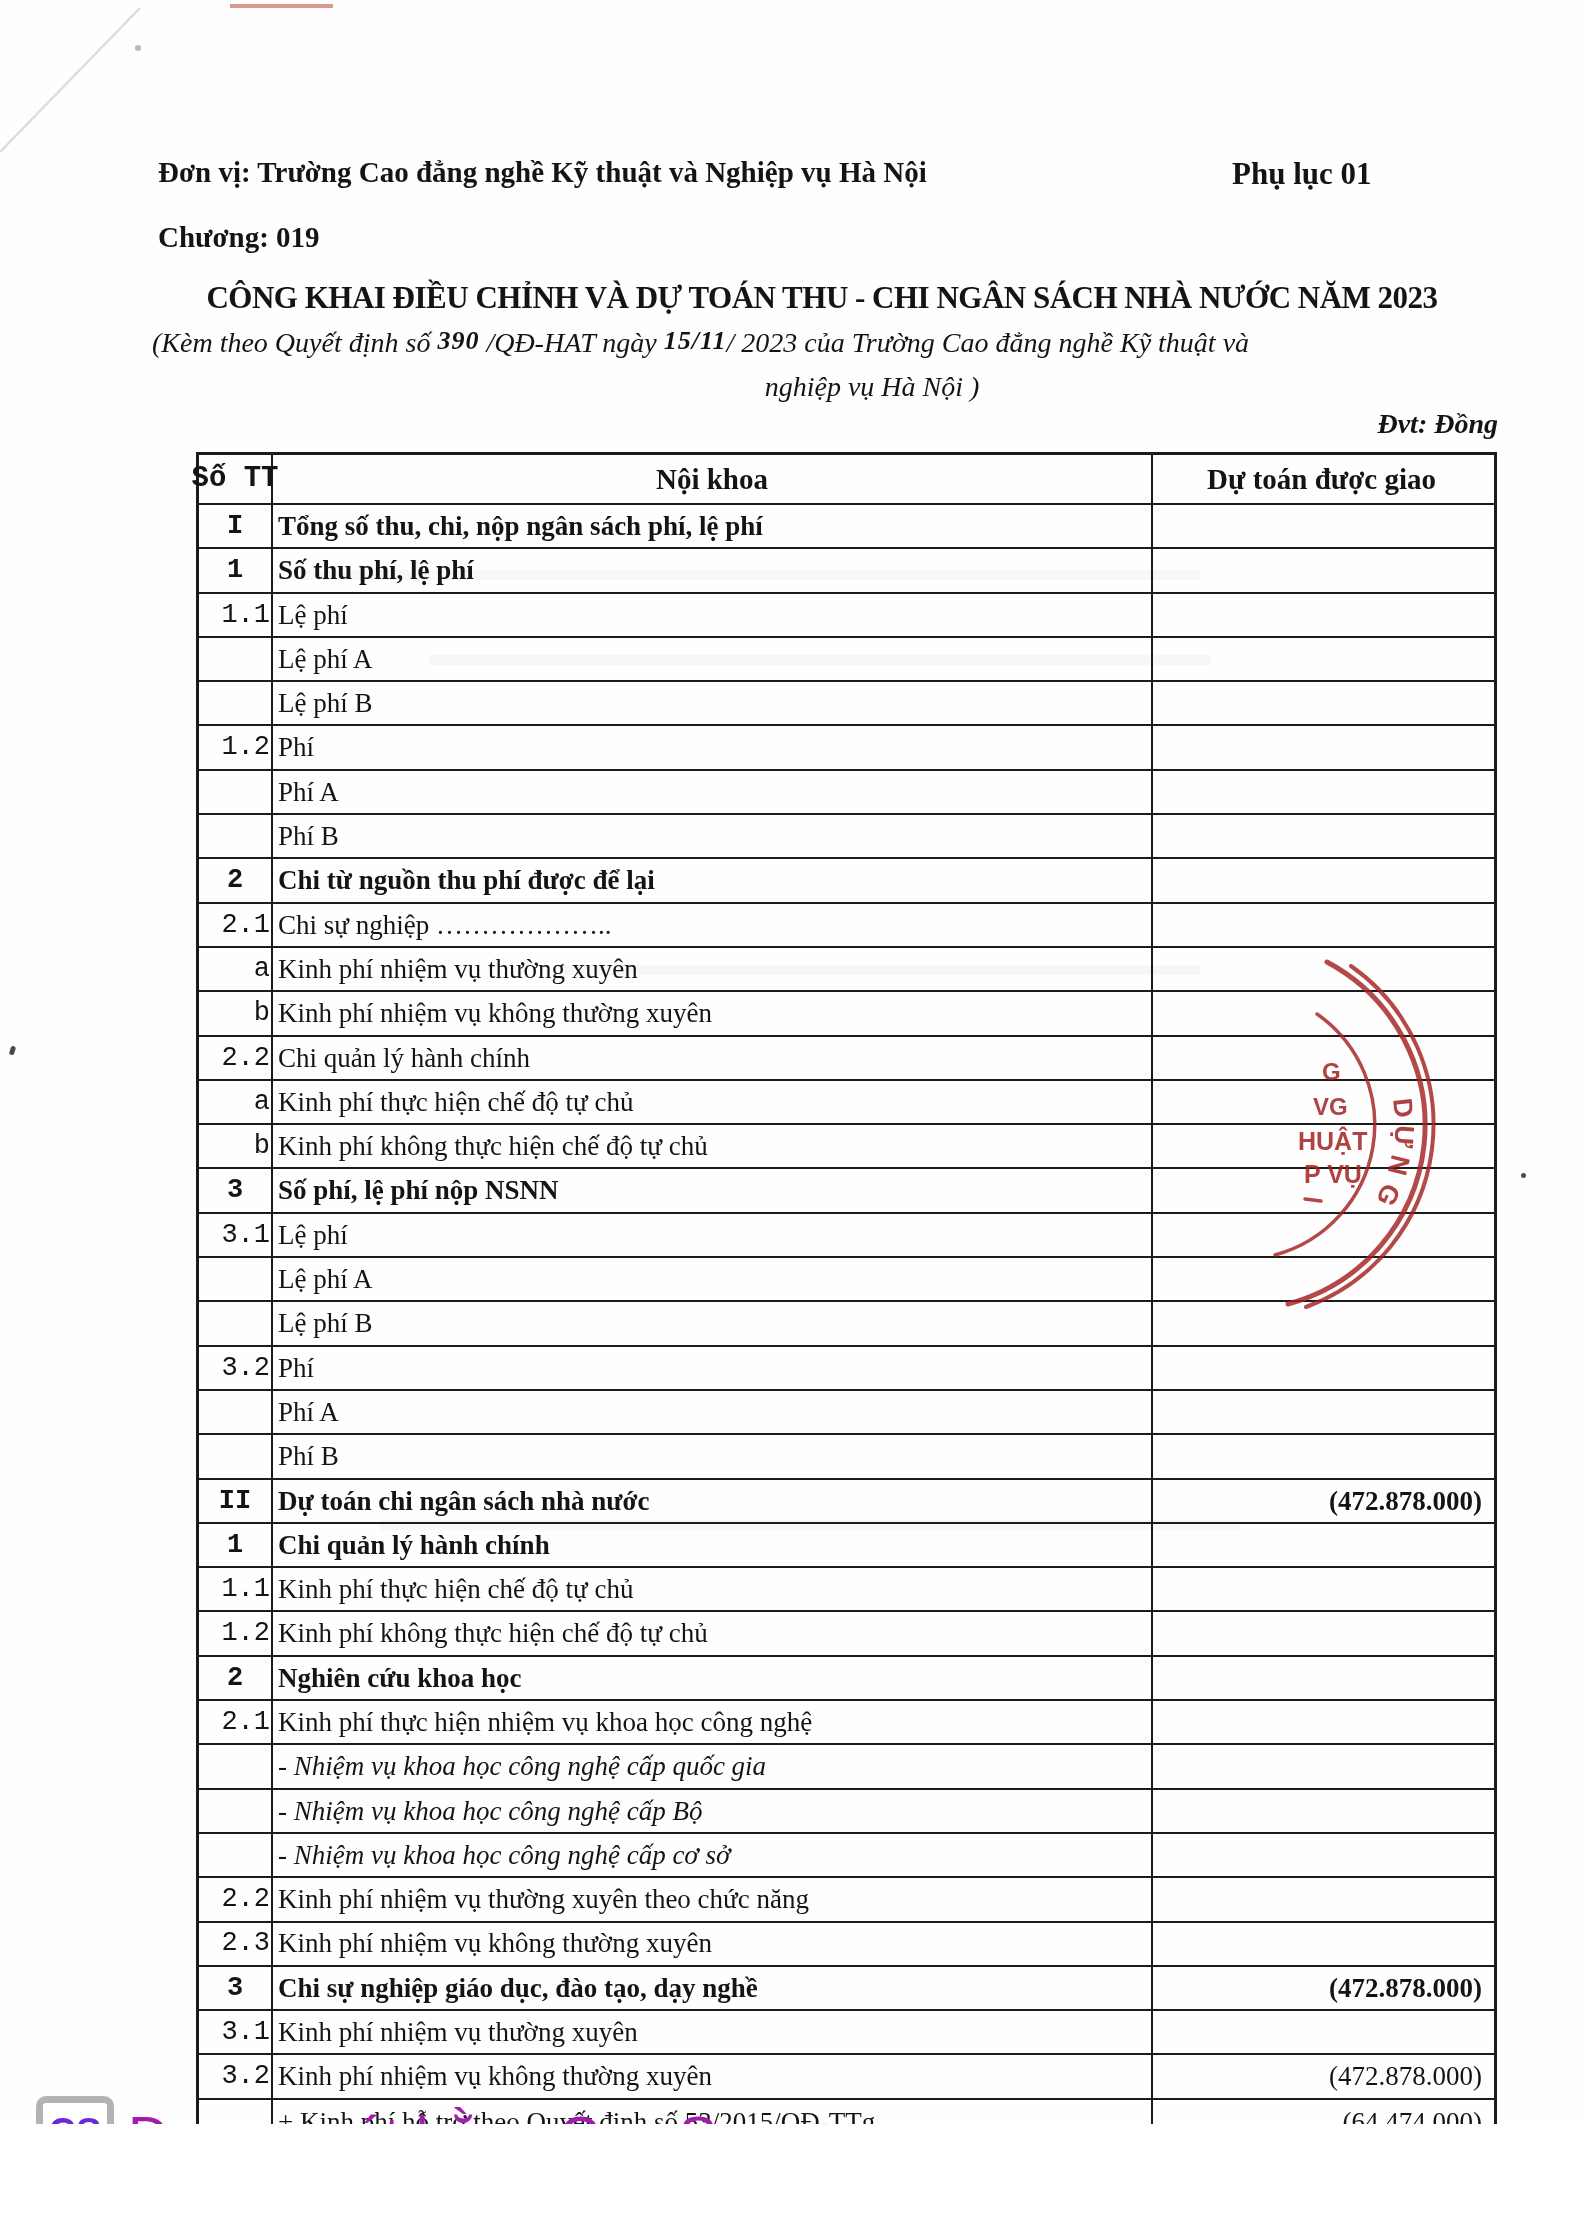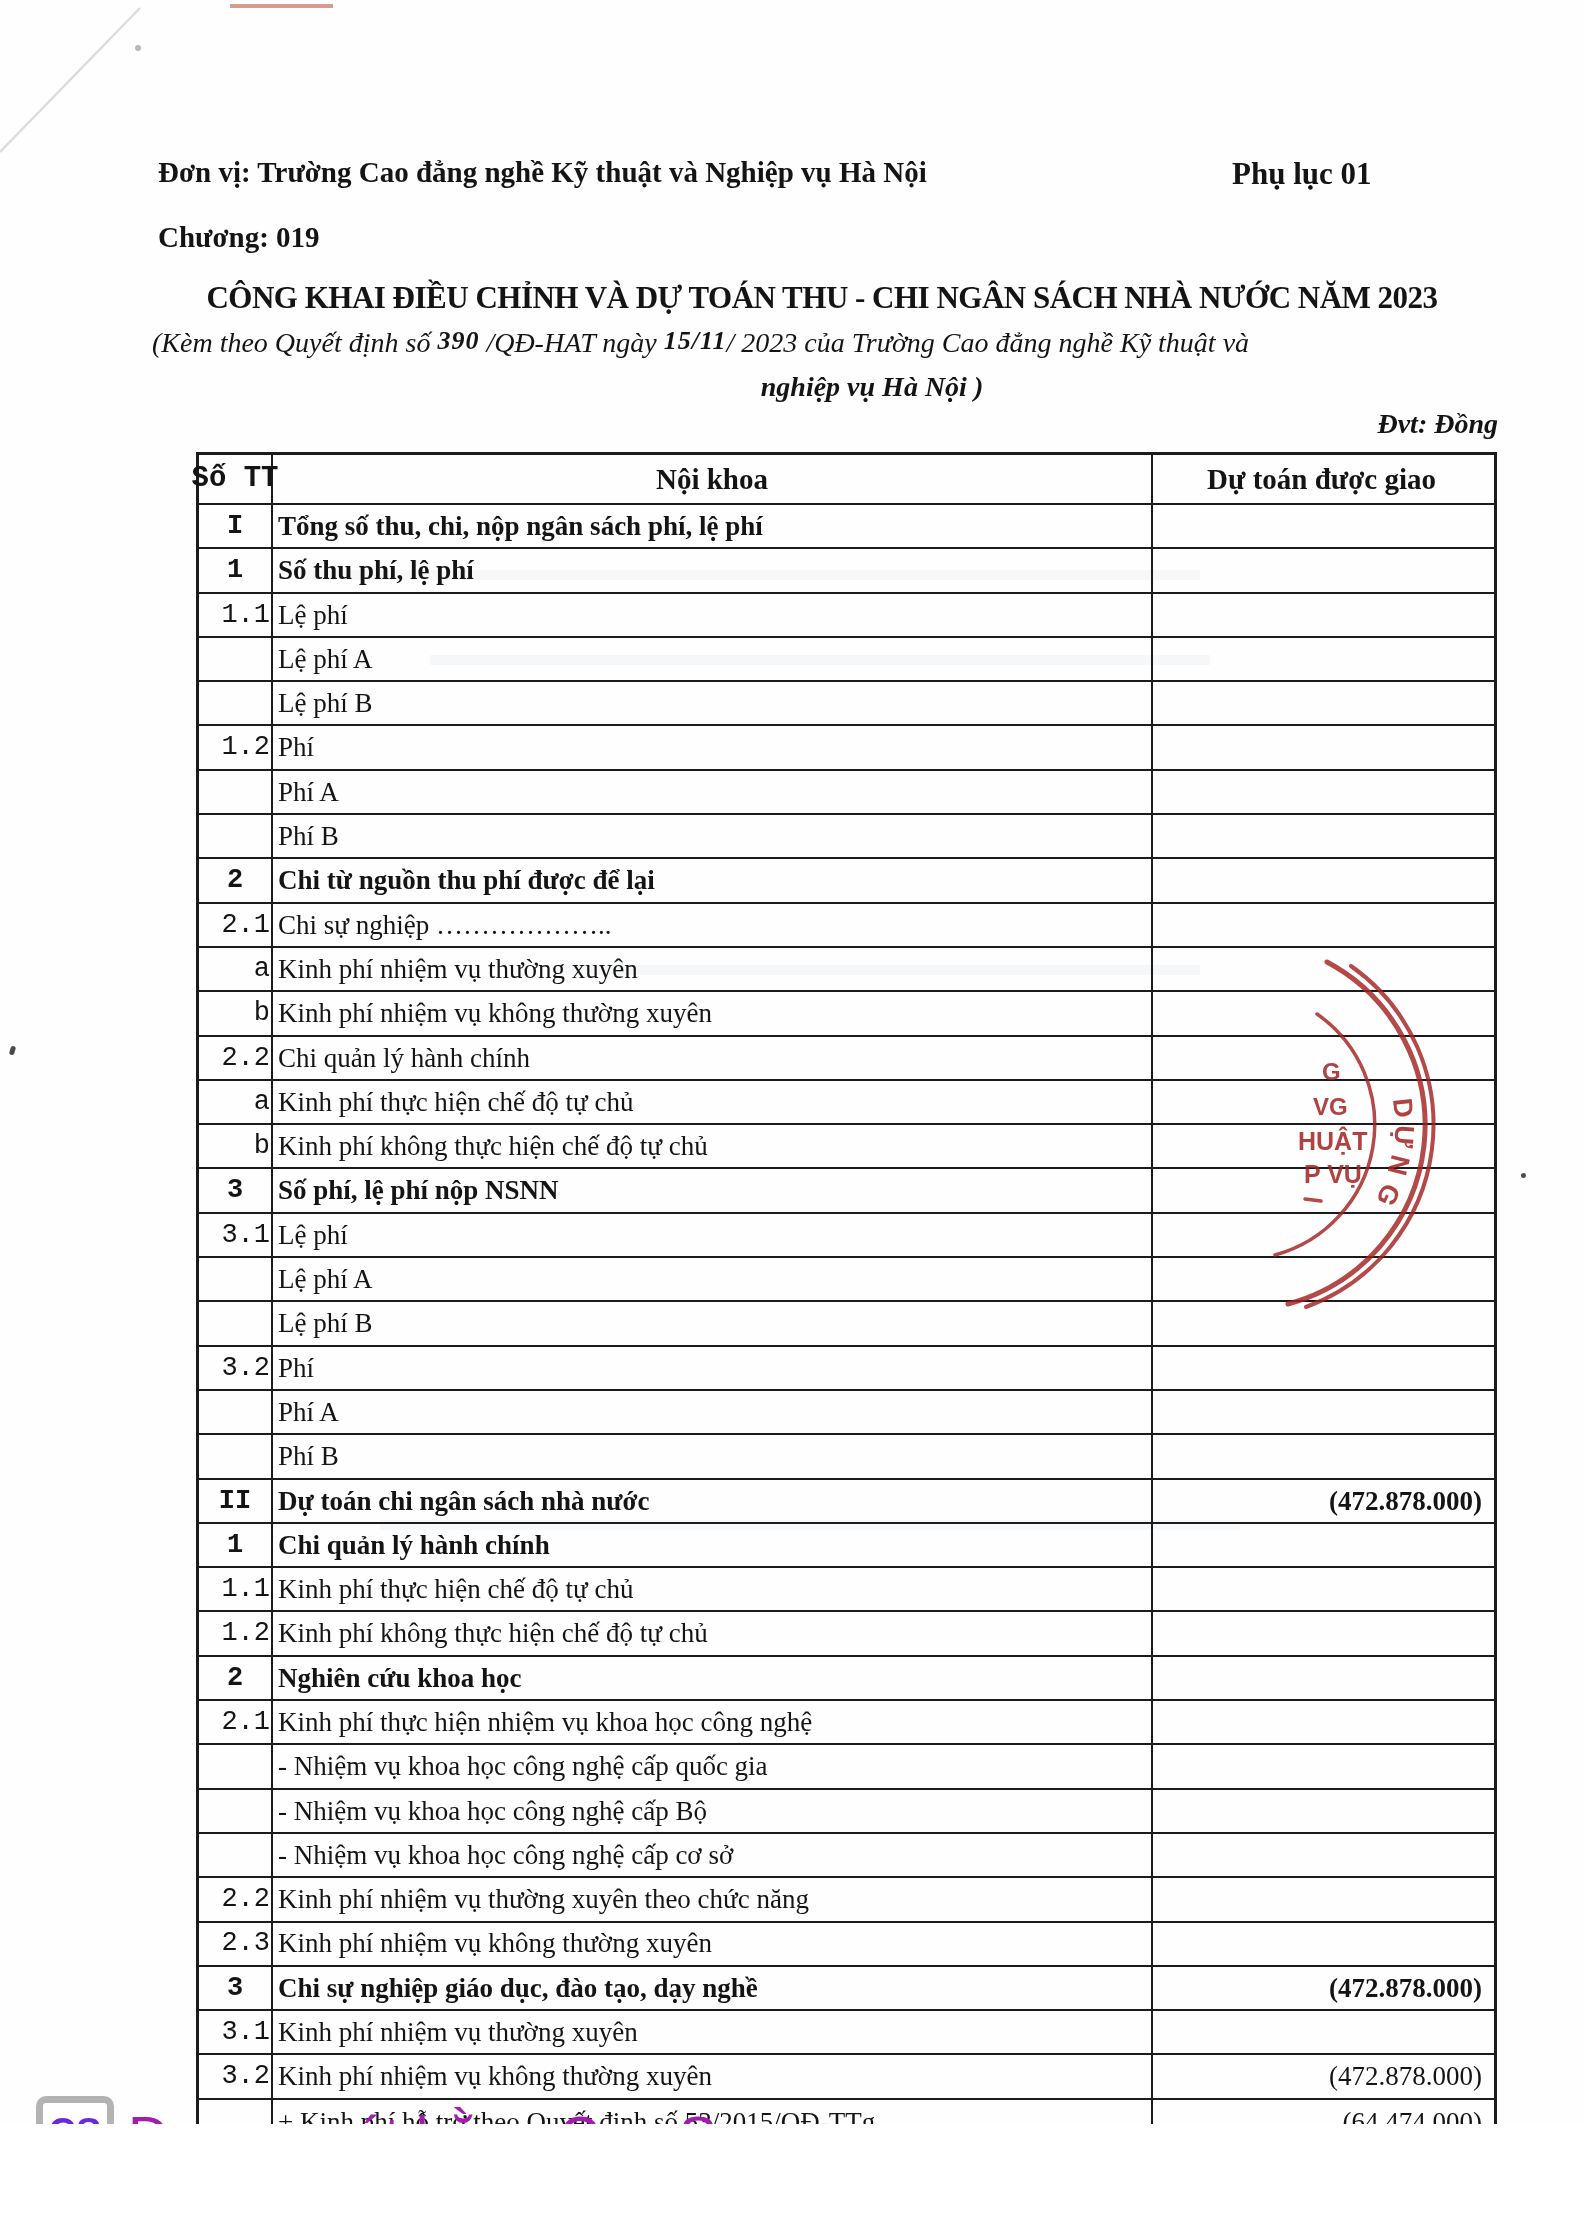--- a/index.html
+++ b/index.html
@@ -7,37 +7,37 @@
         font-family:"Liberation Serif","DejaVu Serif",serif;color:#141414;}
   .abs{position:absolute;}
   .b{font-weight:bold;}
 
   
   .unit-line{left:158px;top:156px;font-size:29px;font-weight:bold;}
   .appendix{left:1232px;top:156px;font-size:31px;font-weight:bold;}
   .chapter{left:158px;top:221px;font-size:29px;font-weight:bold;}
   .doc-title{left:120px;right:60px;top:280px;text-align:center;font-size:31px;font-weight:bold;letter-spacing:-0.5px;}
   .subtitle1{left:152px;top:327px;font-size:28px;font-style:italic;}
-  .subtitle2{left:300px;right:140px;top:371px;text-align:center;font-size:28px;font-style:italic;font-weight:bold;}
+  .subtitle2{left:300px;right:140px;top:371px;text-align:center;font-size:28px;font-style:italic;}
   .hand{font-size:26px;position:relative;top:-3px;letter-spacing:1px;}
   .dvt{right:86px;top:408px;font-size:28px;font-weight:bold;font-style:italic;}
 
   
   .tbl{left:196px;top:452px;width:1301px;border:3px solid #1b1b1b;box-sizing:border-box;background:transparent;}
   .t-hrow{display:flex;height:48px;border-bottom:2px solid #1b1b1b;}
   .t-row{display:flex;height:44.3px;border-bottom:2px solid #1b1b1b;box-sizing:border-box;}
   .t-row:last-child{border-bottom:none;}
   .cell{display:flex;align-items:center;box-sizing:border-box;font-size:27px;line-height:1.05;white-space:nowrap;overflow:visible;}
   .c-id{width:74px;border-right:2px solid #1b1b1b;justify-content:flex-end;padding-right:1px;font-family:Liberation Mono, monospace;}
   .c-id.center{justify-content:center;padding-right:0;}
   .c-content{width:880px;border-right:2px solid #1b1b1b;padding-left:5px;}
   .c-value{width:337px;justify-content:flex-end;padding-right:8px;}
   .h-cell{justify-content:center;font-weight:bold;font-size:29px;padding:0;}
   .bold{font-weight:bold;}
-  .italic{}
+  .italic{font-style:italic;}
 
   
   .stamp{left:1140px;top:940px;pointer-events:none;}
   .stamp text{font-family:"Liberation Sans","DejaVu Sans",sans-serif;font-weight:bold;}
 
   
   .cs-logo{left:36px;top:2096px;width:78px;height:90px;}
   .cs-top{box-sizing:border-box;width:78px;height:66px;border:7px solid #b3b3b3;border-bottom:none;
           border-radius:10px 10px 0 0;display:flex;align-items:center;justify-content:center;
           font-family:"Liberation Sans",sans-serif;font-weight:bold;font-size:38px;color:#6d28d9;background:#ffffff;}

